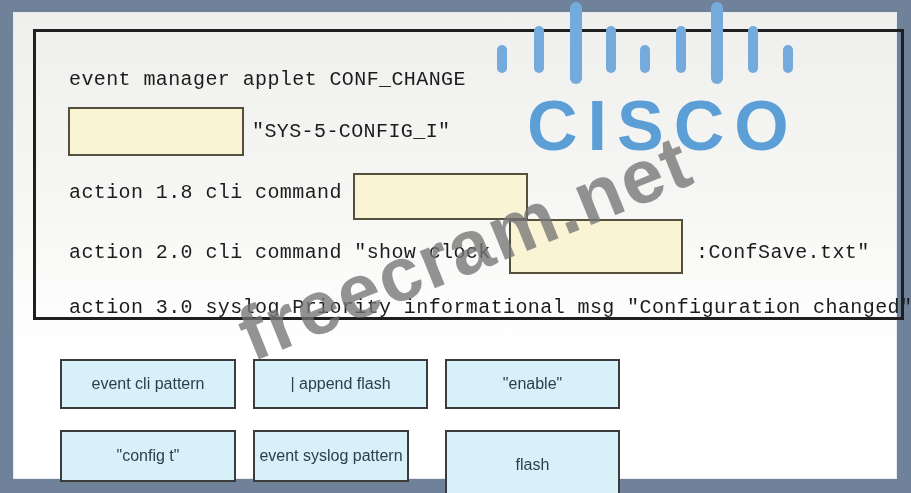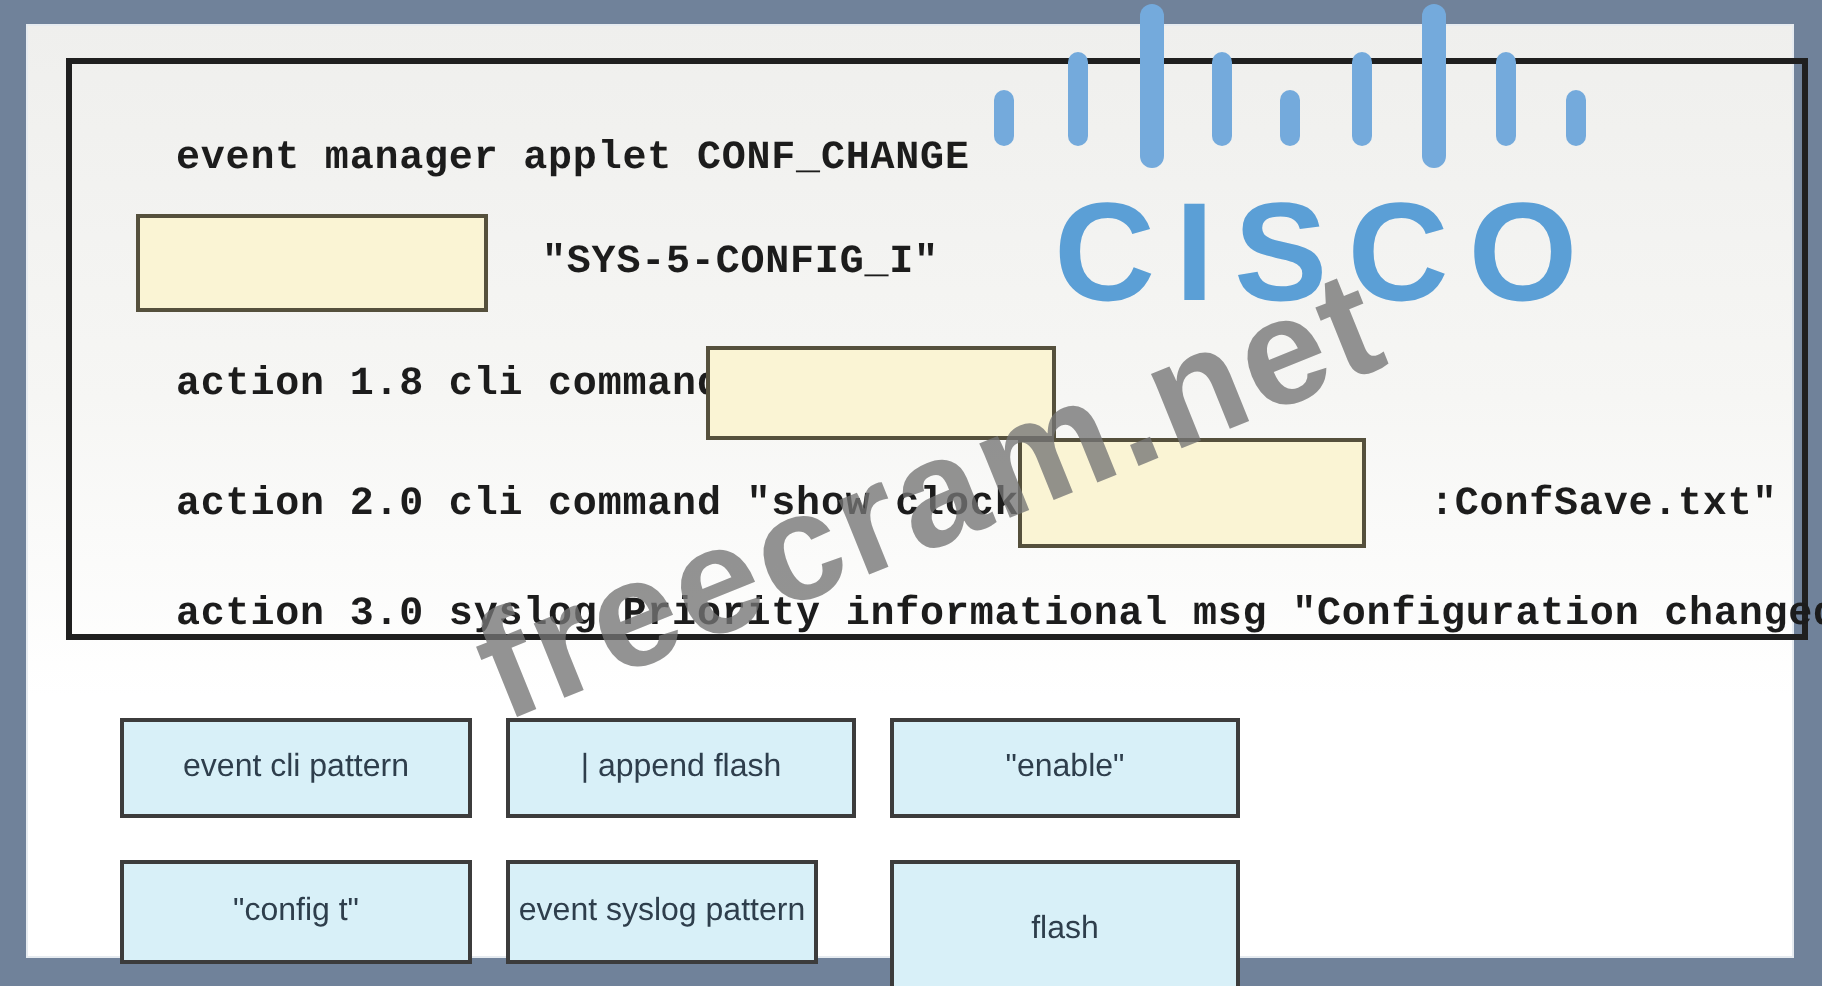--- a/index.html
+++ b/index.html
@@ -5,22 +5,22 @@
   html,body{margin:0;padding:0;background:#70829a;}
   #page{position:relative;width:911px;height:493px;background:#70829a;overflow:hidden;
         font-family:"Liberation Sans",sans-serif;}
   
   .content{position:absolute;left:13px;top:12px;width:884px;height:467px;
            background:linear-gradient(180deg,#efefed 0%,#f6f6f4 40%,#ffffff 72%);
            box-shadow:inset 0 0 0 1px #e6ebf0;}
   
   .code-box{position:absolute;left:20px;top:17px;width:871px;height:291px;
             box-sizing:border-box;border:3px solid #1f1f1f;background:transparent;}
-  .code{position:absolute;font-family:"Liberation Mono",monospace;font-weight:700;
-        font-size:20px;letter-spacing:.4px;color:#1c1c1c;white-space:pre;line-height:22px;margin-left:19px;}
+  .code{position:absolute;font-family:"Liberation Mono",monospace;font-weight:400;
+        font-size:20px;letter-spacing:.4px;color:#1c1c1c;white-space:pre;line-height:22px;}
   .line1{left:33px;top:37px;}
   .l2t{left:216px;top:89px;}
   .l3{left:33px;top:150px;}
   .l4{left:33px;top:210px;}
   .l4b{left:660px;top:210px;}
   .l5{left:33px;top:265px;}
   
   .blank{position:absolute;box-sizing:border-box;background:#faf4d4;border:2px solid #55503c;}
   .b1{left:32px;top:75px;width:176px;height:49px;}
   .b2{left:317px;top:141px;width:175px;height:47px;}

